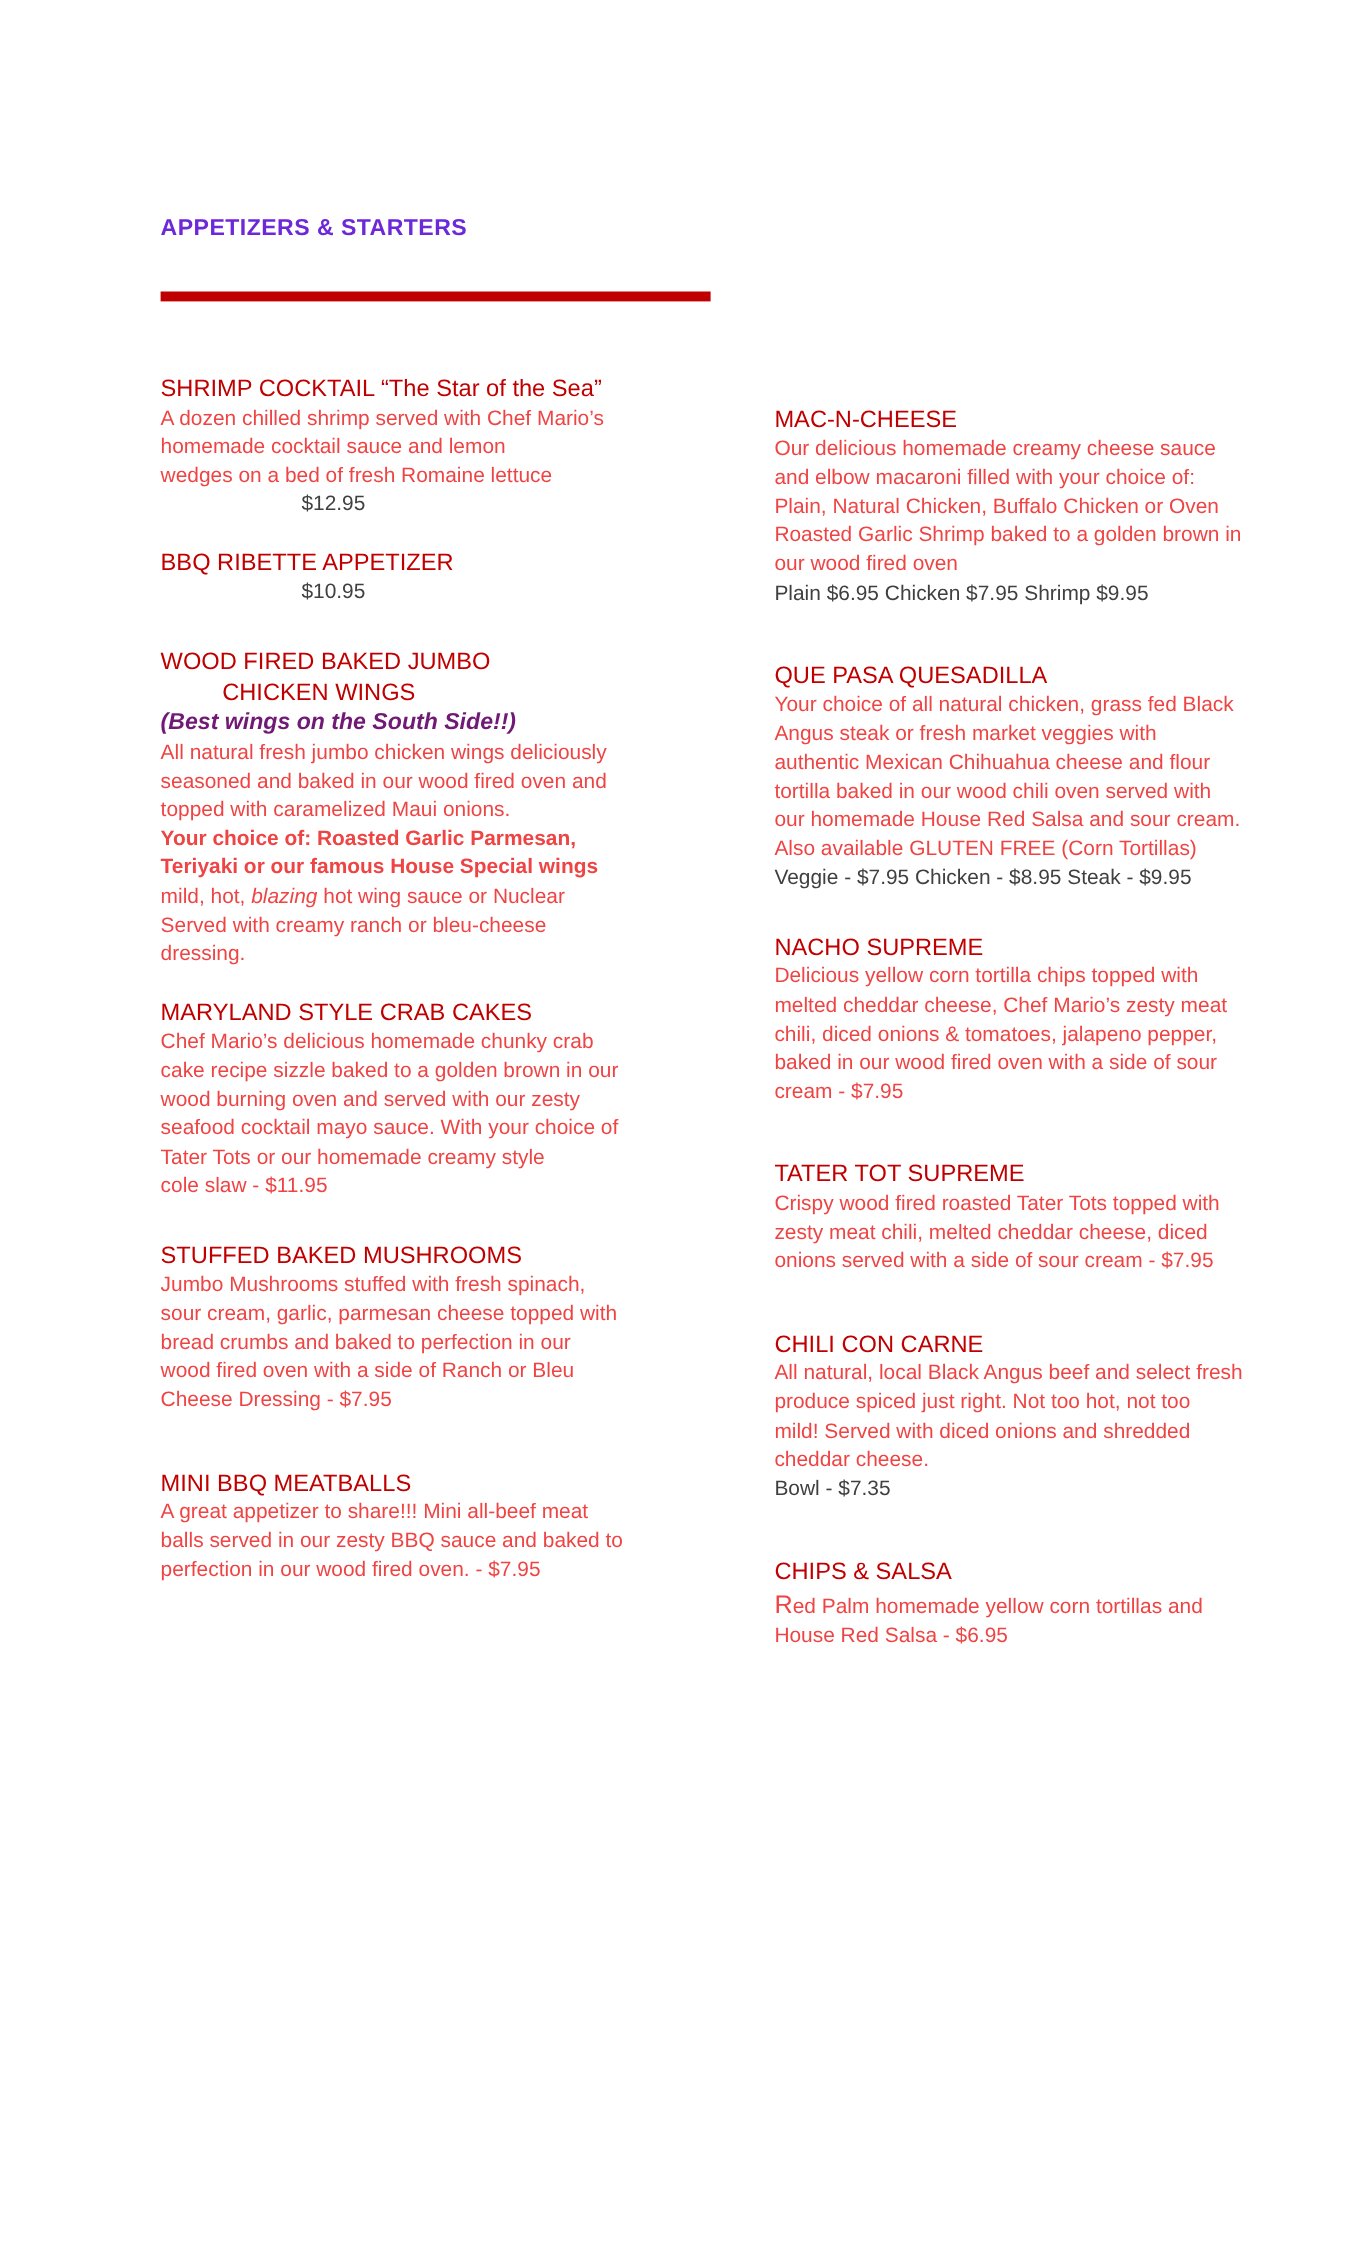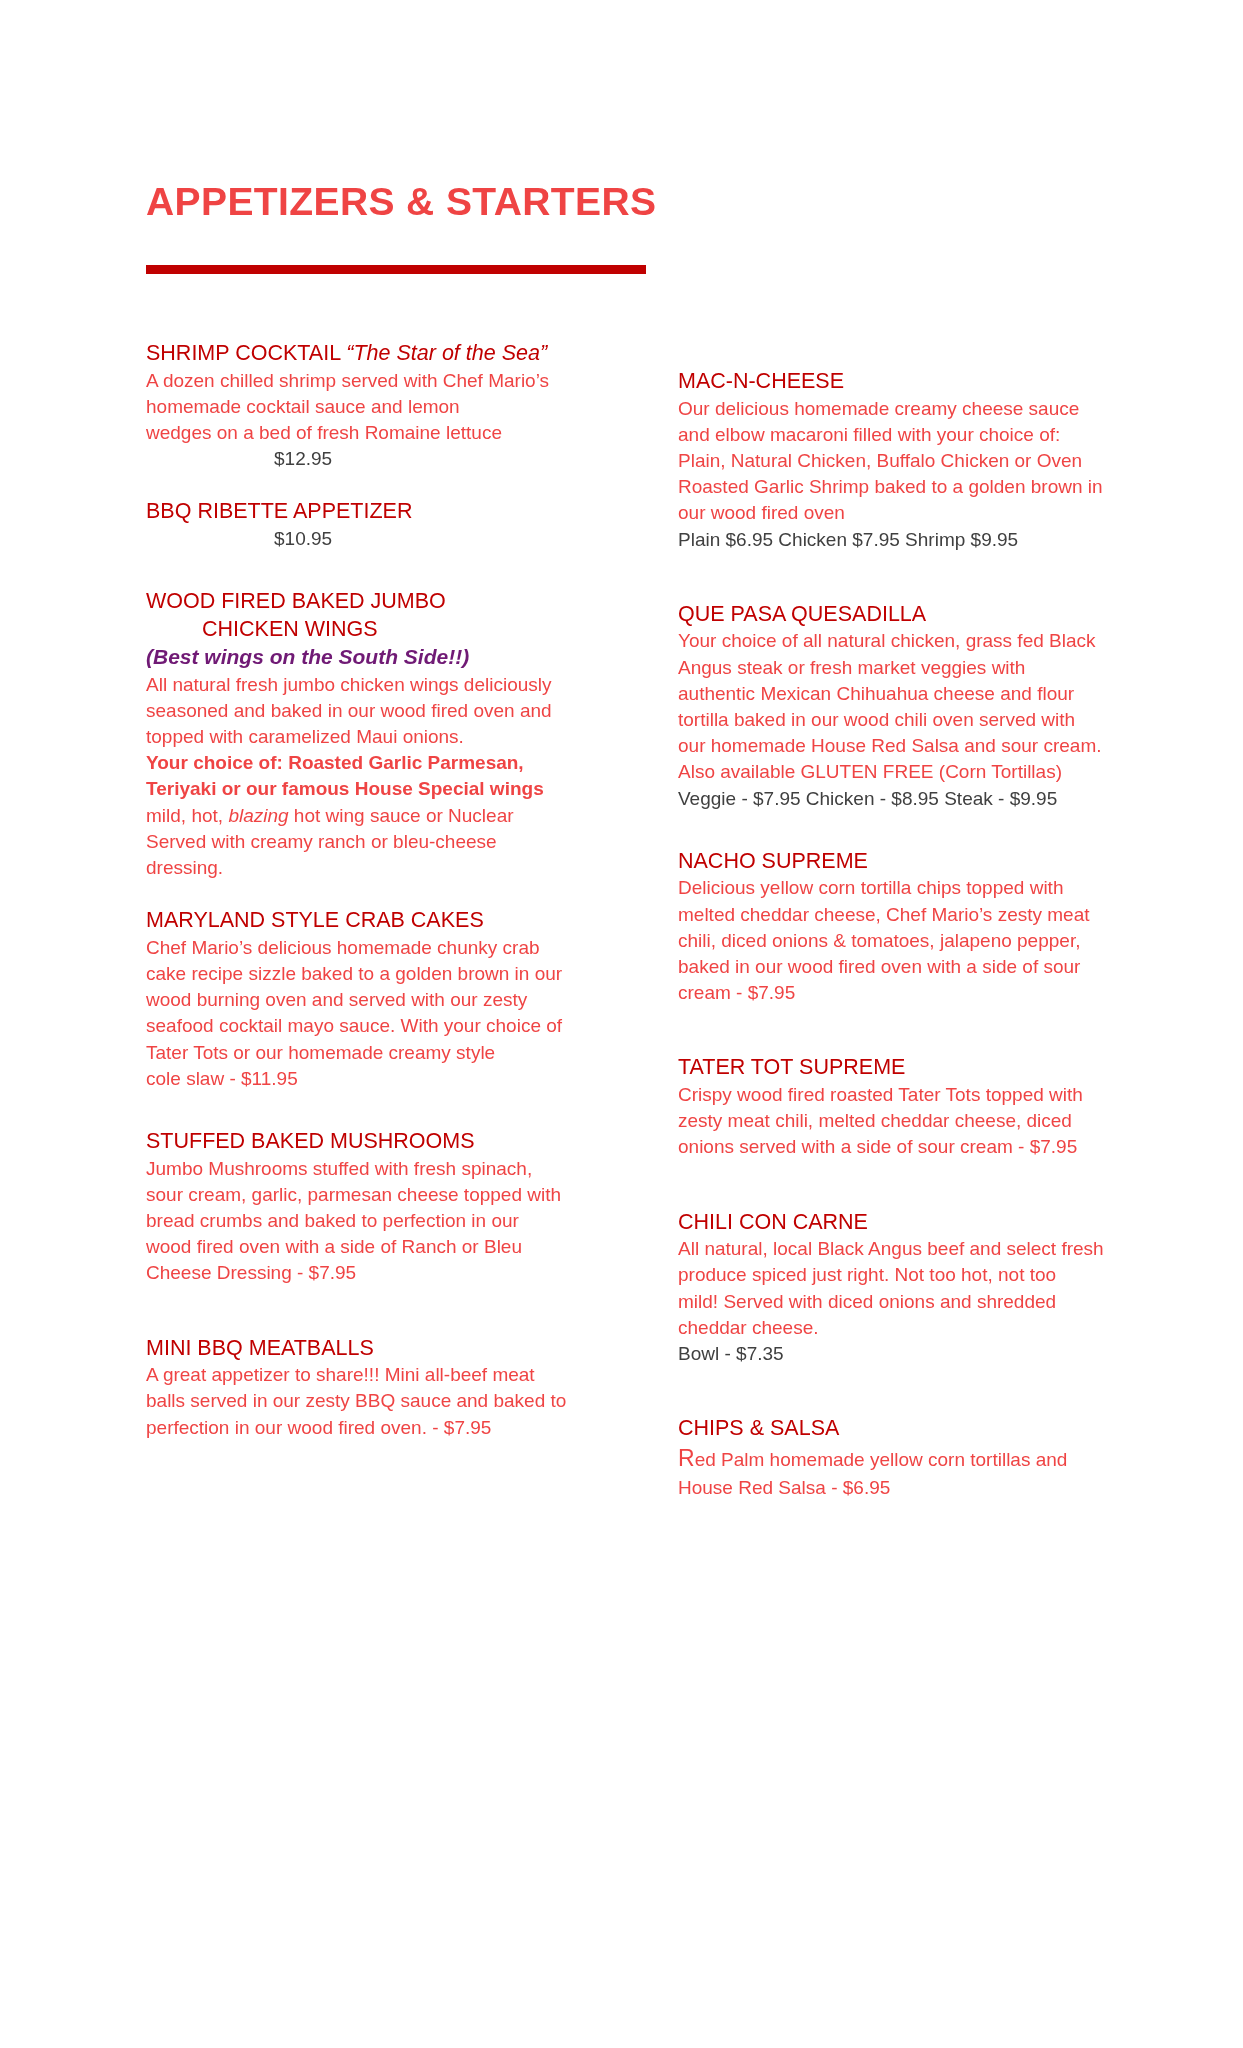--- a/index.html
+++ b/index.html
@@ -17,58 +17,57 @@
   }
   .page {
     position: absolute;
     left: 0; top: 0;
     width: 1243px;
     height: 2048px;
   }
   .title {
     position: absolute;
     left: 146px;
-    top: 180px;
-    font-size: 39px;
+    top: 196px;
+    font-size: 21px;
     font-weight: bold;
     letter-spacing: 0.4px;
-    color: #ef4444;
+    color: #6d28d9;
     font-family: "Liberation Sans", sans-serif;
   }
   .title-rule {
     position: absolute;
     left: 146px;
     top: 265px;
     width: 500px;
     height: 9px;
     background: #c00000;
   }
   .col {
     position: absolute;
     top: 340px;
   }
   .col-left {
     left: 146px;
     width: 508px;
   }
   .col-right {
-    left: 678px;
+    left: 704px;
     width: 520px;
   }
   .item {
     margin-bottom: 18px;
   }
   .item-name {
     color: #c00000;
     font-size: 21.5px;
     line-height: 1.28;
     font-family: "Liberation Sans", sans-serif;
   }
   .item-name .italic {
-    font-style: italic;
   }
   .item-desc {
     font-size: 19px;
     line-height: 1.38;
     color: #ef4444;
     white-space: pre-line;
     font-family: "Liberation Sans", sans-serif;
   }
   .item-desc .i {
     font-style: italic;

